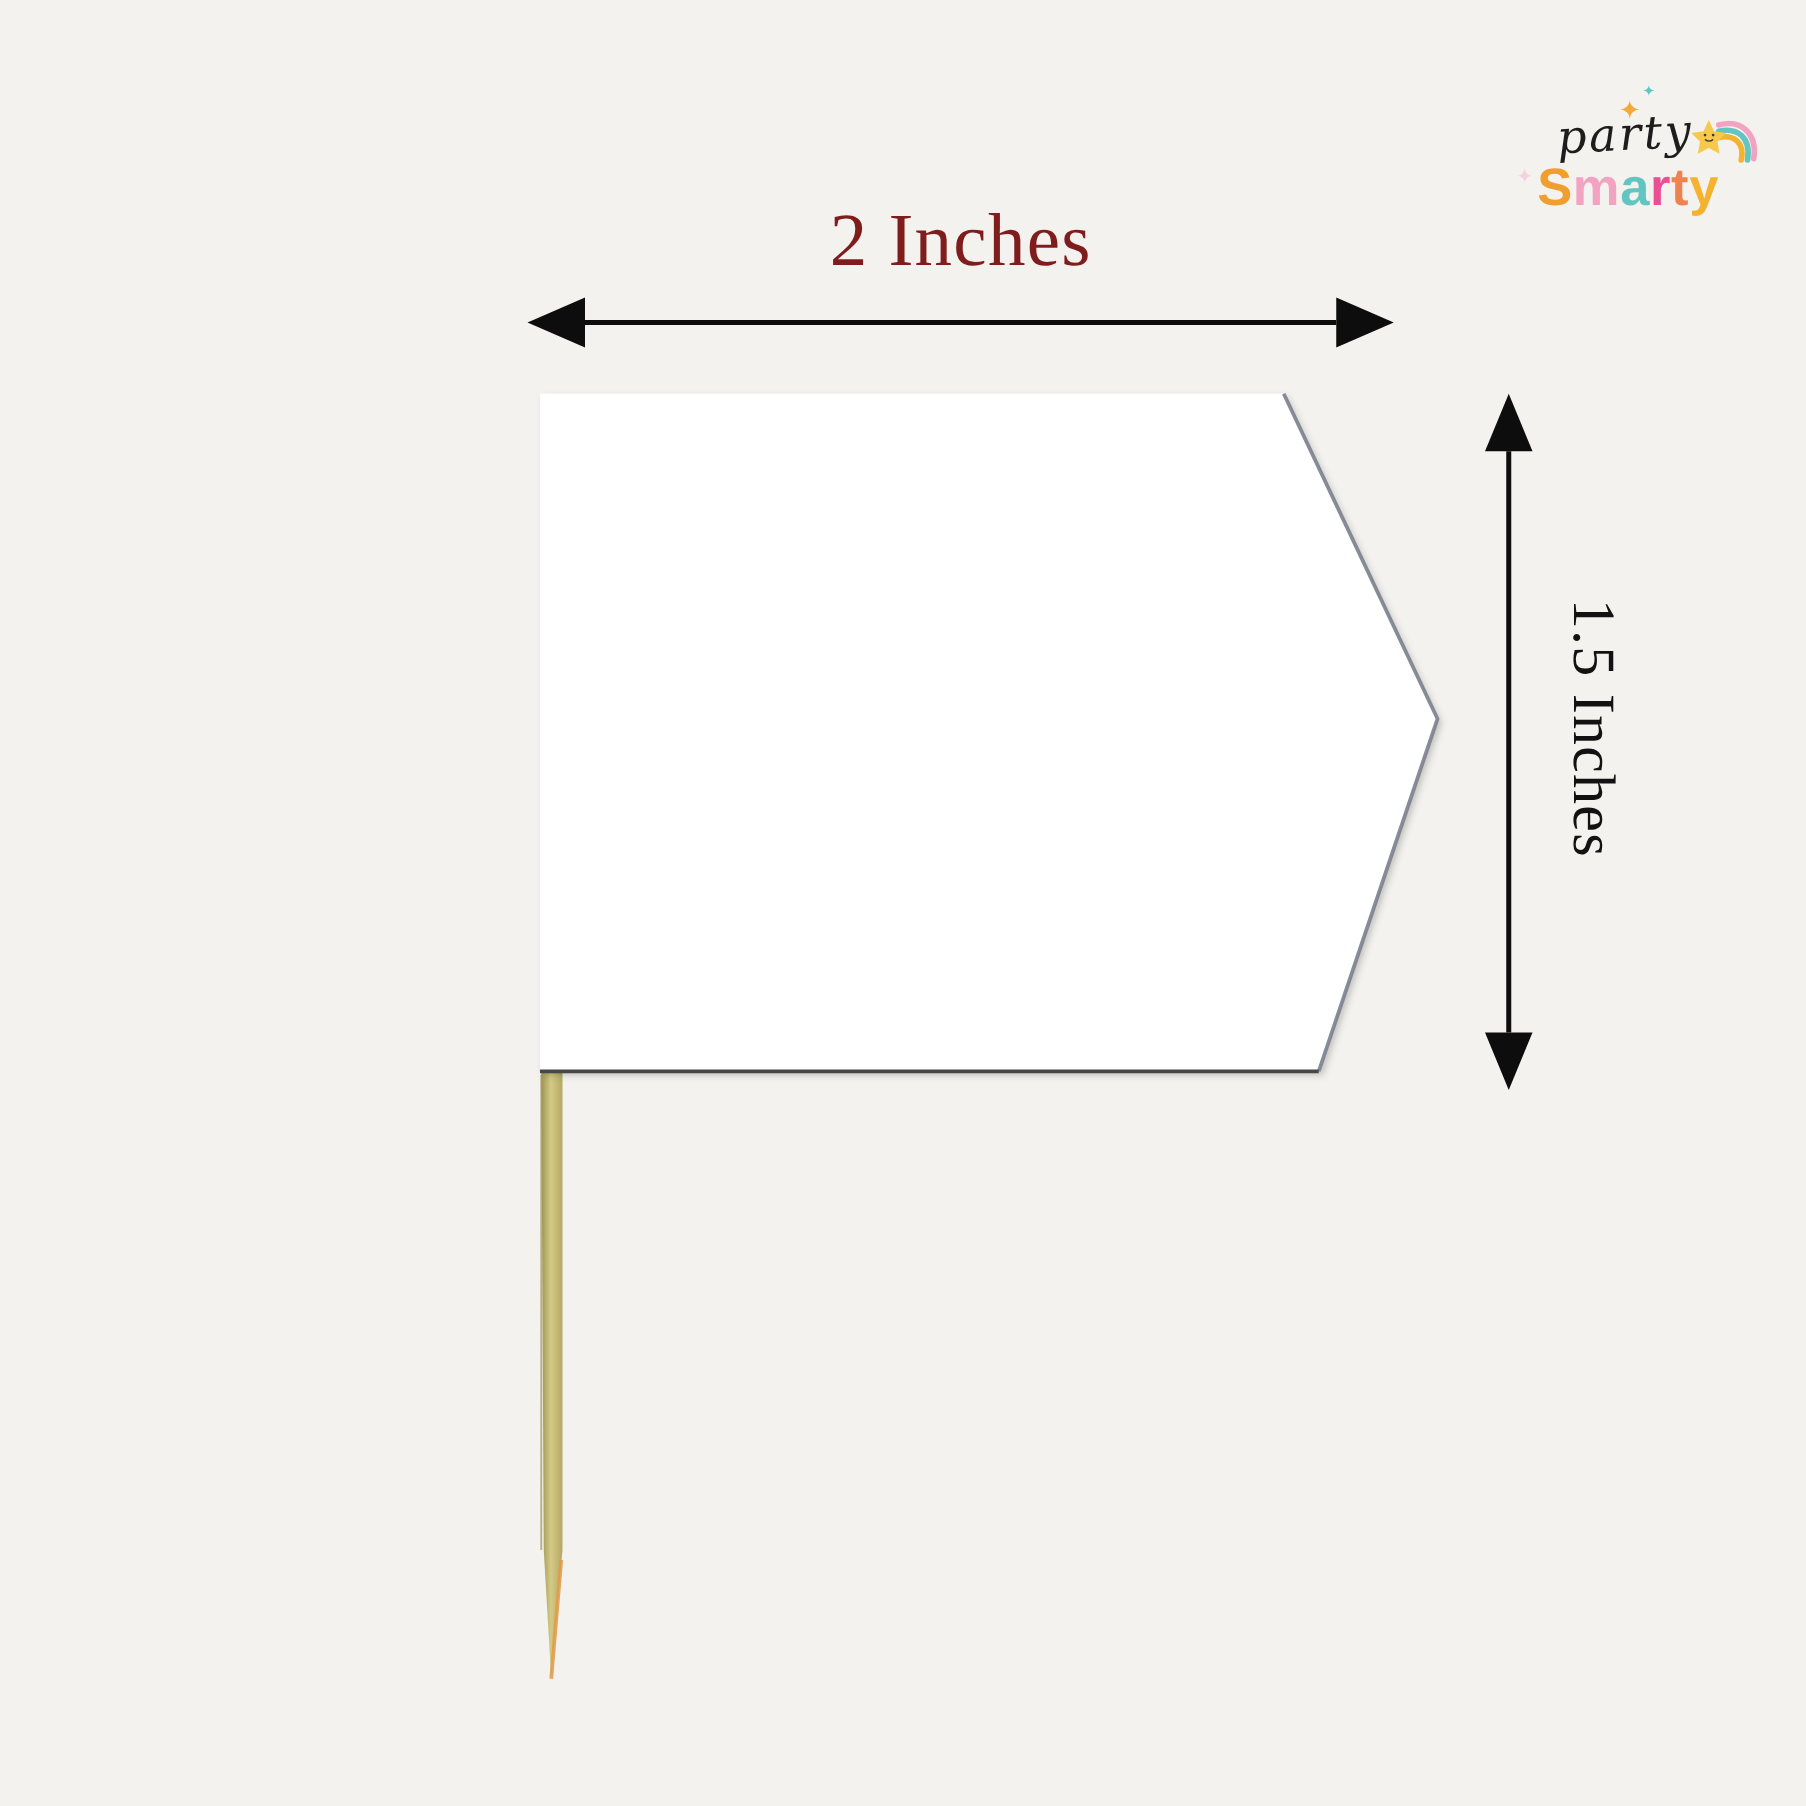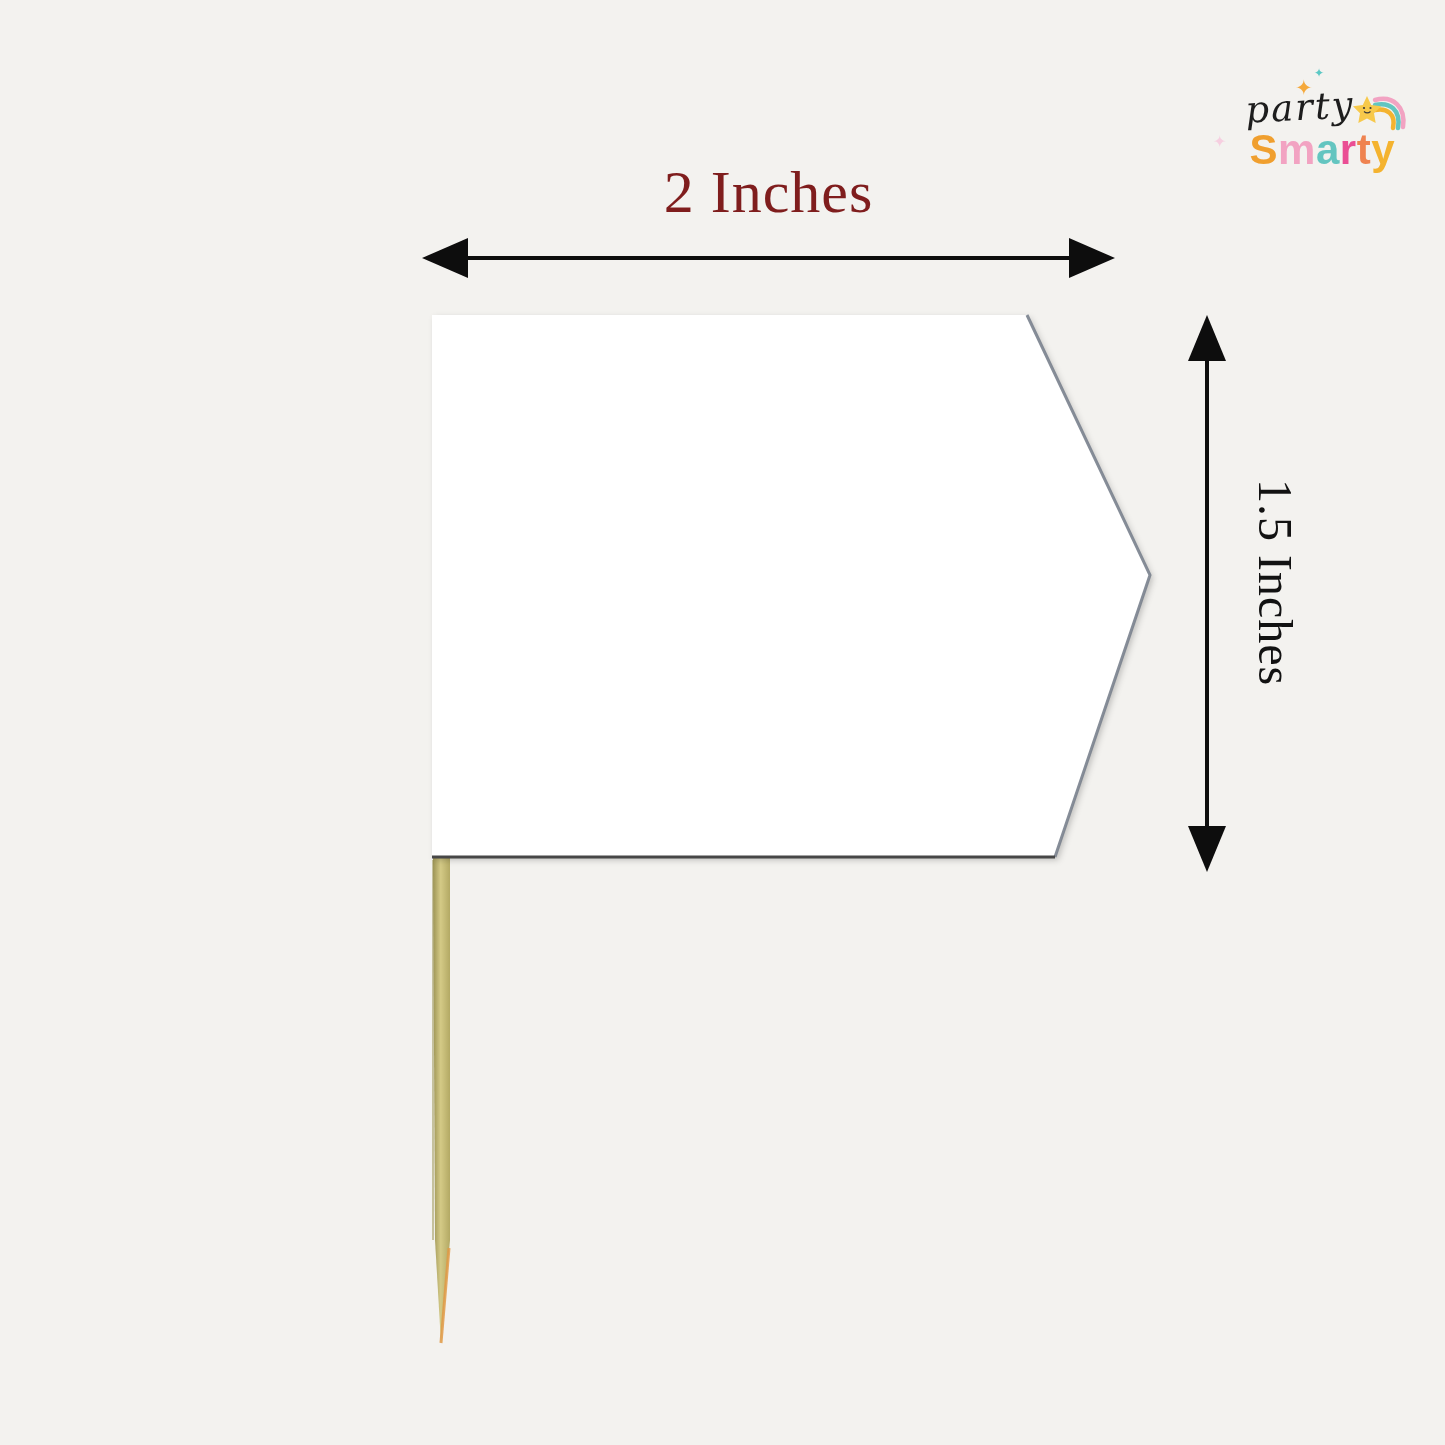--- a/index.html
+++ b/index.html
@@ -44,21 +44,21 @@
   .product-svg { position:absolute; left:0; top:0; }
 
   
   .logo { position:absolute; left:1205px; top:66px; width:215px; height:115px; }
   .logo-party {
     position:absolute; left:20px; top:20px; width:150px; text-align:center;
     font-family:"DejaVu Serif", serif; font-style:italic;
     font-size:37px; color:#1d1d1d; letter-spacing:2px; transform:rotate(-3deg);
   }
   .logo-smarty {
-    position:absolute; left:5px; top:60px; width:185px; text-align:right;
+    position:absolute; left:5px; top:60px; width:185px; text-align:center;
     font-family:"Liberation Sans", sans-serif; font-weight:bold;
     font-size:42px; letter-spacing:0.5px;
   }
   .sparkle { position:absolute; line-height:1; }
   .sparkle-orange { left:90px; top:12px; font-size:21px; }
   .sparkle-teal   { left:109px; top:1px;  font-size:12px; }
   .sparkle-pink   { left:8px;  top:68px; font-size:16px; }
   .star-svg { position:absolute; left:140px; top:26px; }
 </style>
 </head>

